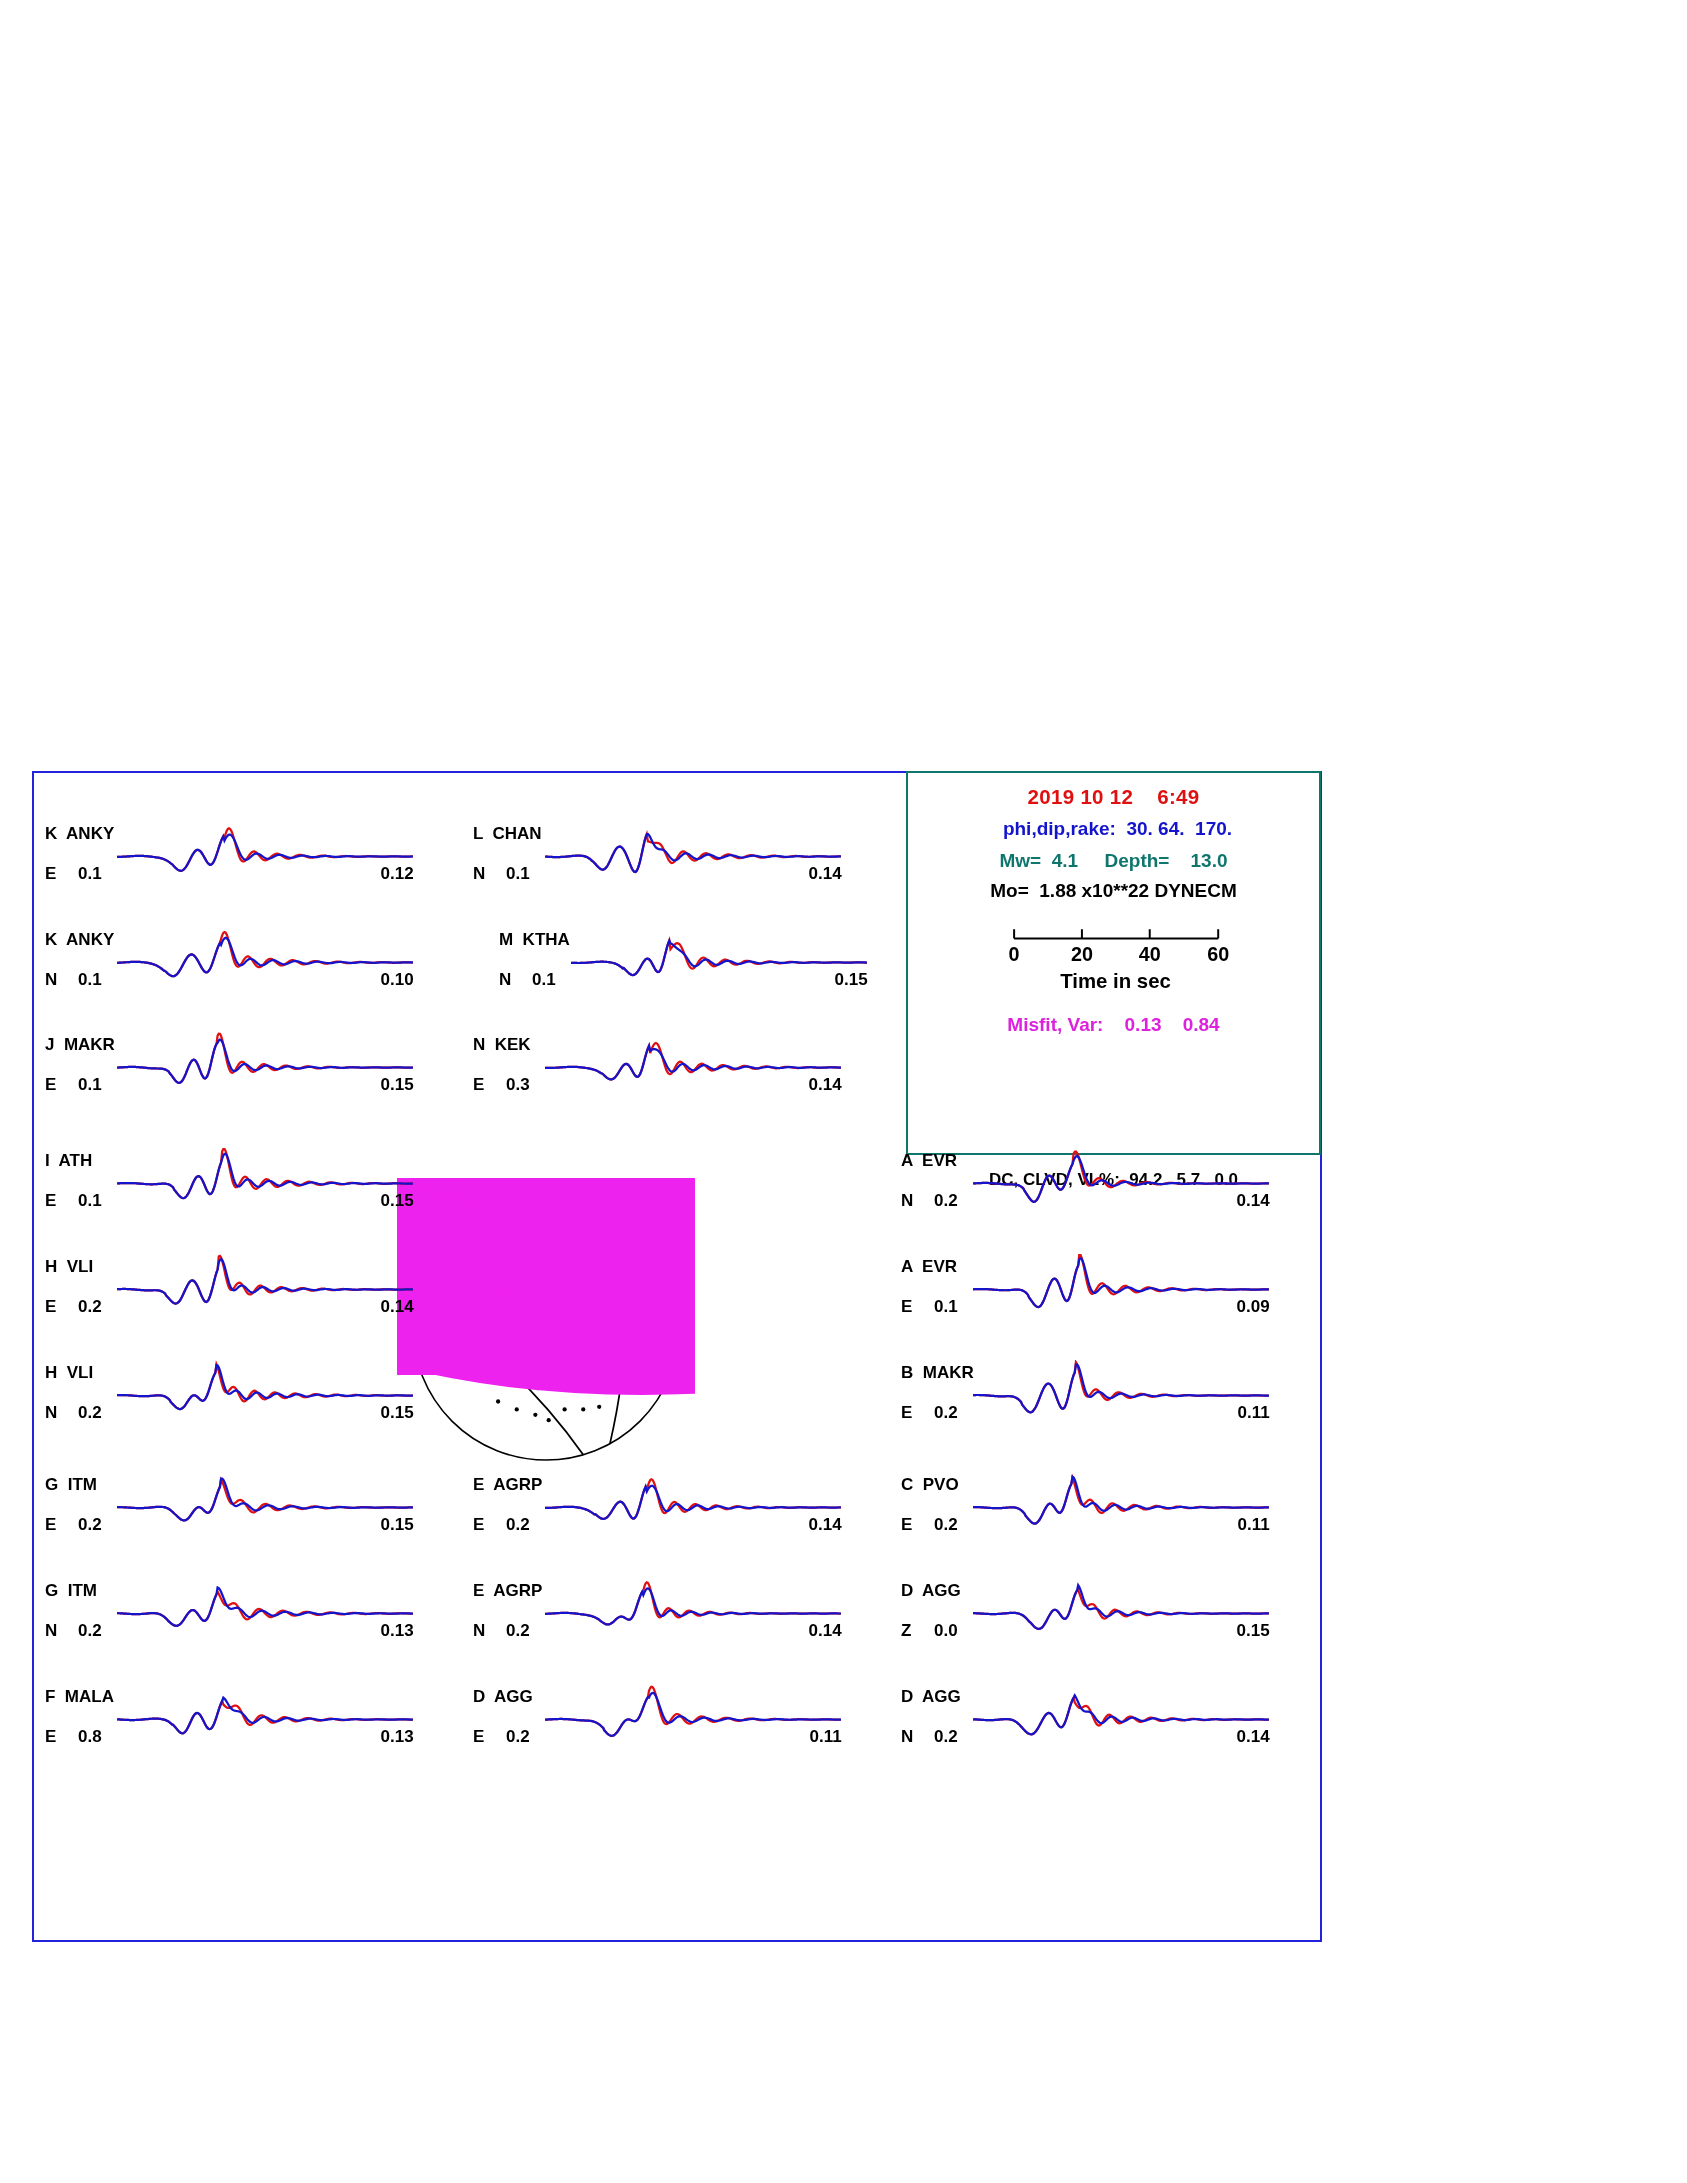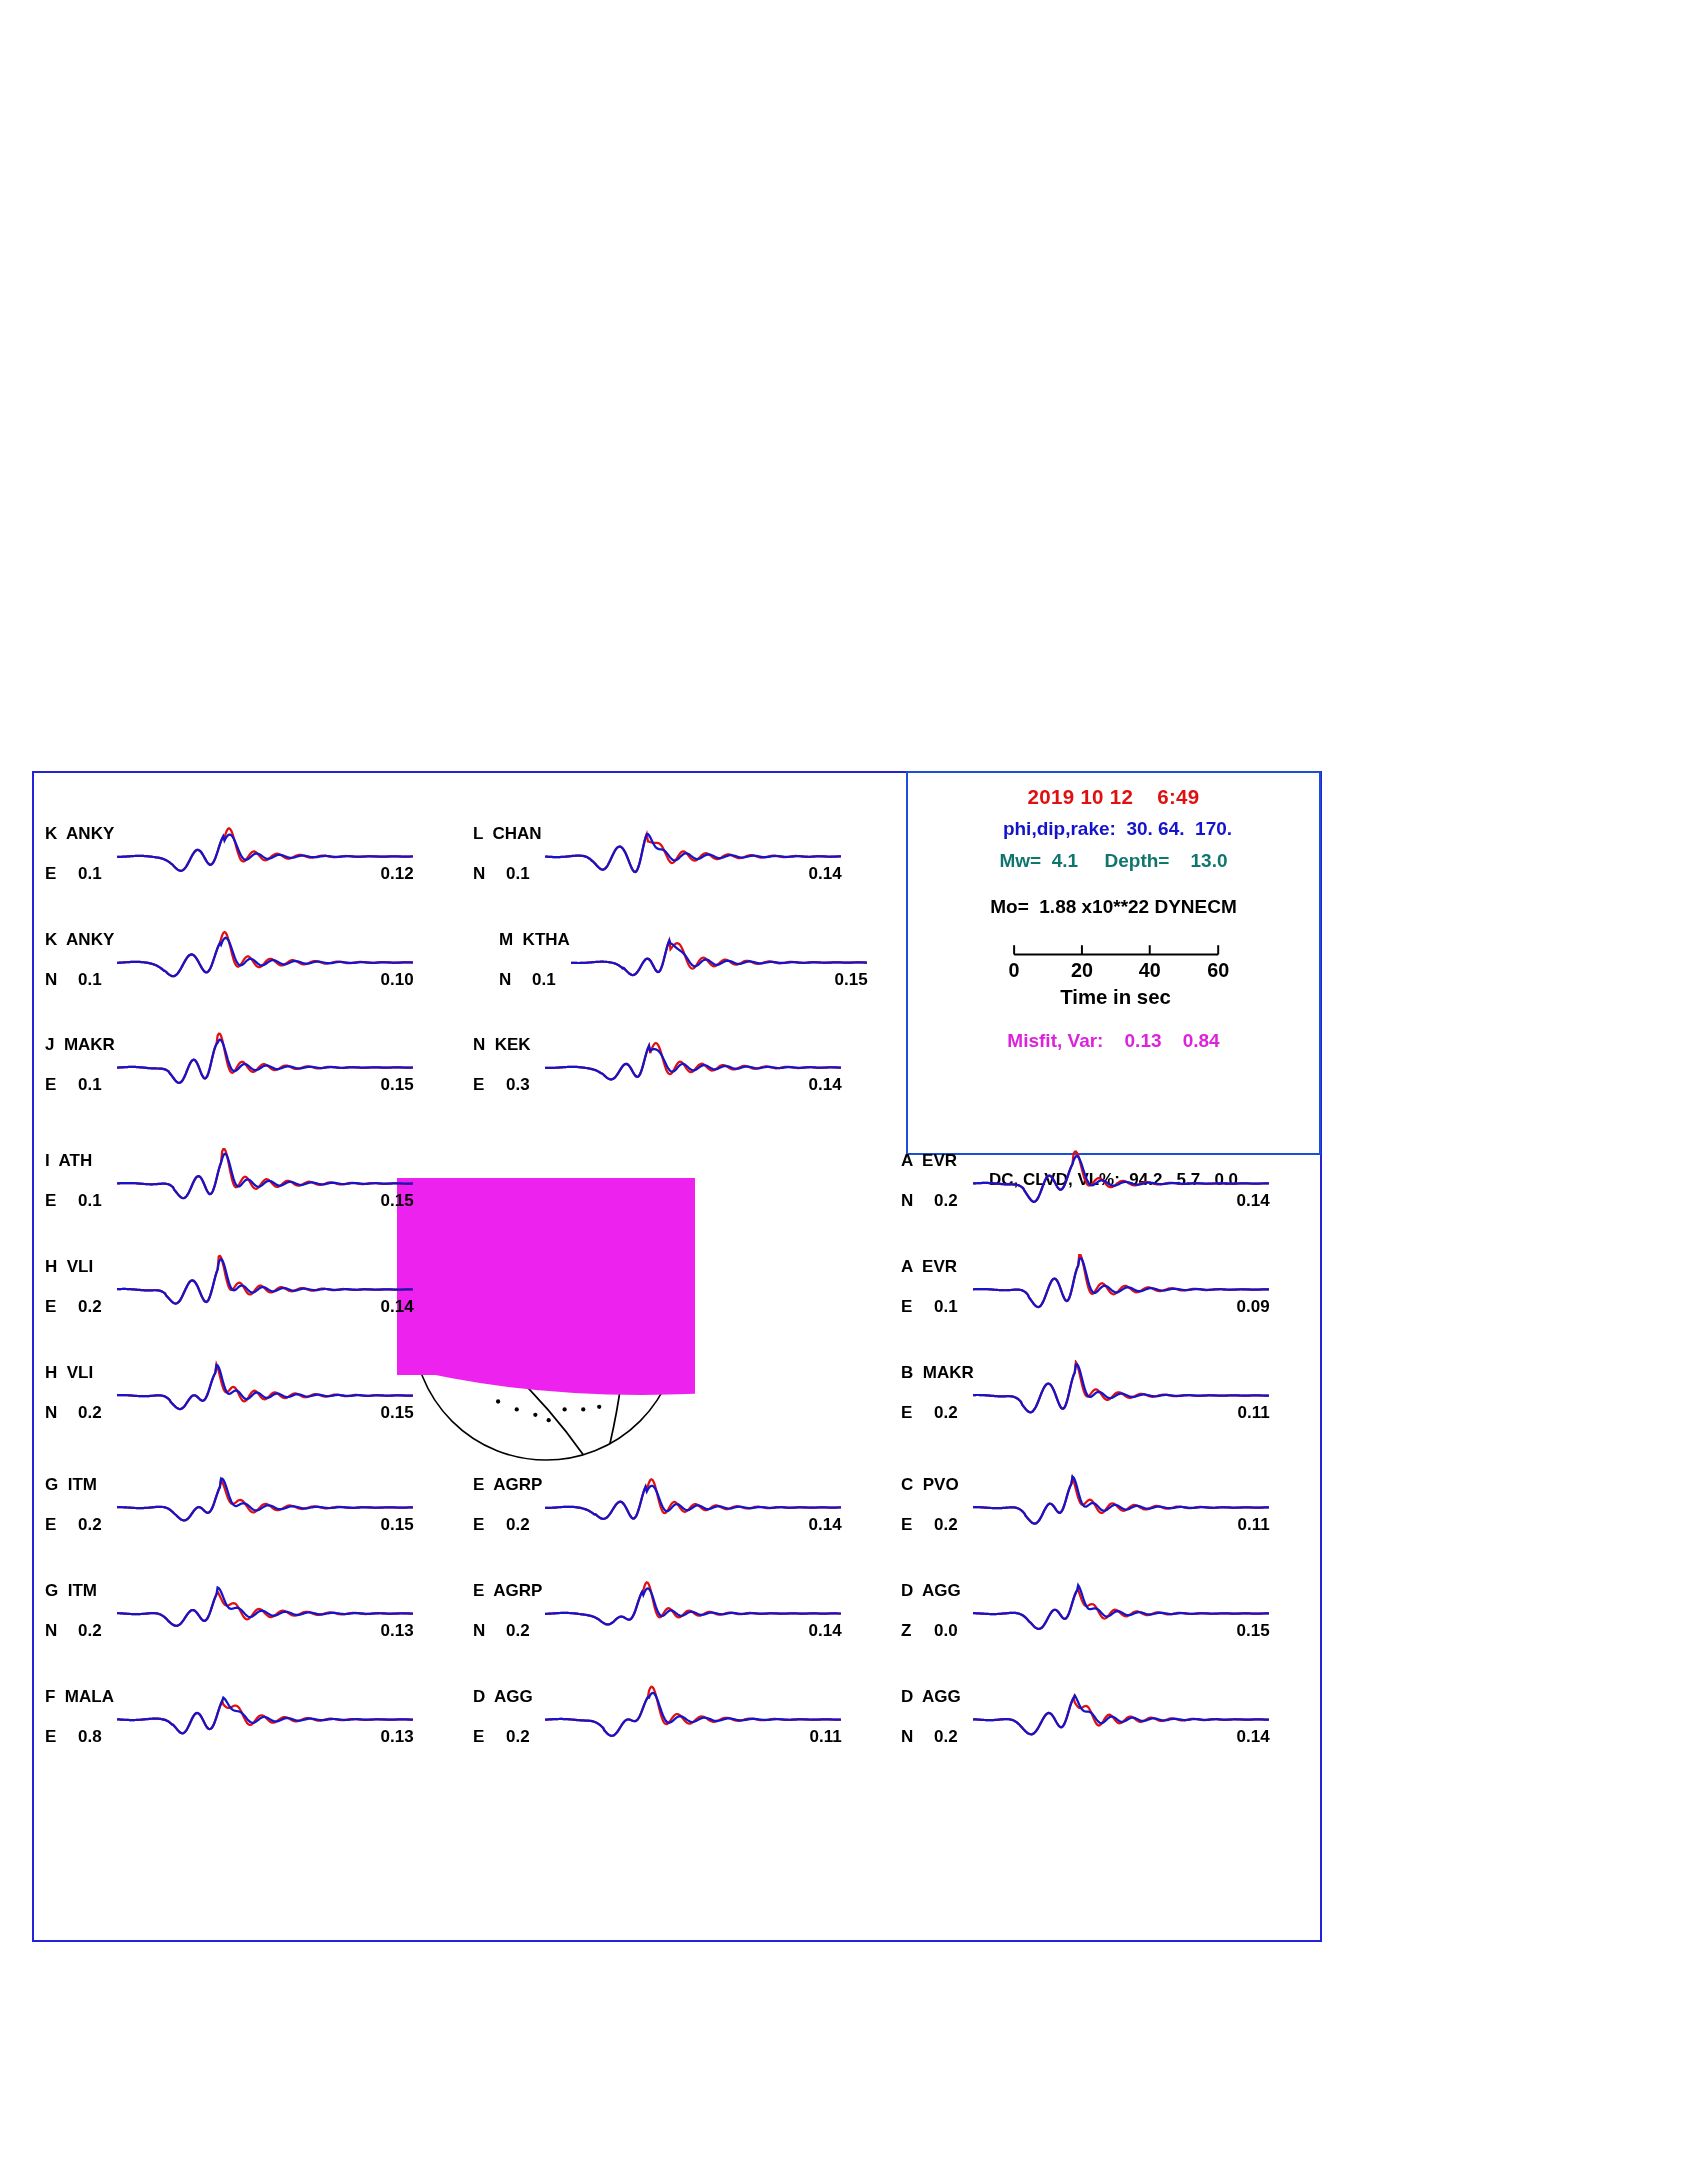--- a/index.html
+++ b/index.html
@@ -29,21 +29,21 @@
     border: 2px solid #2222dd;
     box-sizing: border-box;
   }
   
   #infobox {
     position: absolute;
     left: 906px;
     top: 771px;
     width: 415px;
     height: 384px;
-    border: 2px solid #1d4ed8;
+    border: 2px solid #0f766e;
     box-sizing: border-box;
     text-align: center;
   }
   .info-line {
     font-weight: bold;
     white-space: pre;
   }
   .info-date {
     color: #e01010;
     font-size: 20.5px;
@@ -57,21 +57,21 @@
     padding-left: 8px;
   }
   .info-mw {
     color: #0f766e;
     font-size: 19px;
     margin-top: 9.3px;
   }
   .info-mo {
     color: #000000;
     font-size: 19px;
-    margin-top: 24px;
+    margin-top: 8px;
   }
   .info-misfit {
     color: #dd22dd;
     font-size: 19px;
     margin-top: 14.6px;
   }
   #timescale {
     position: relative;
     width: 100%;
     height: 79px;

